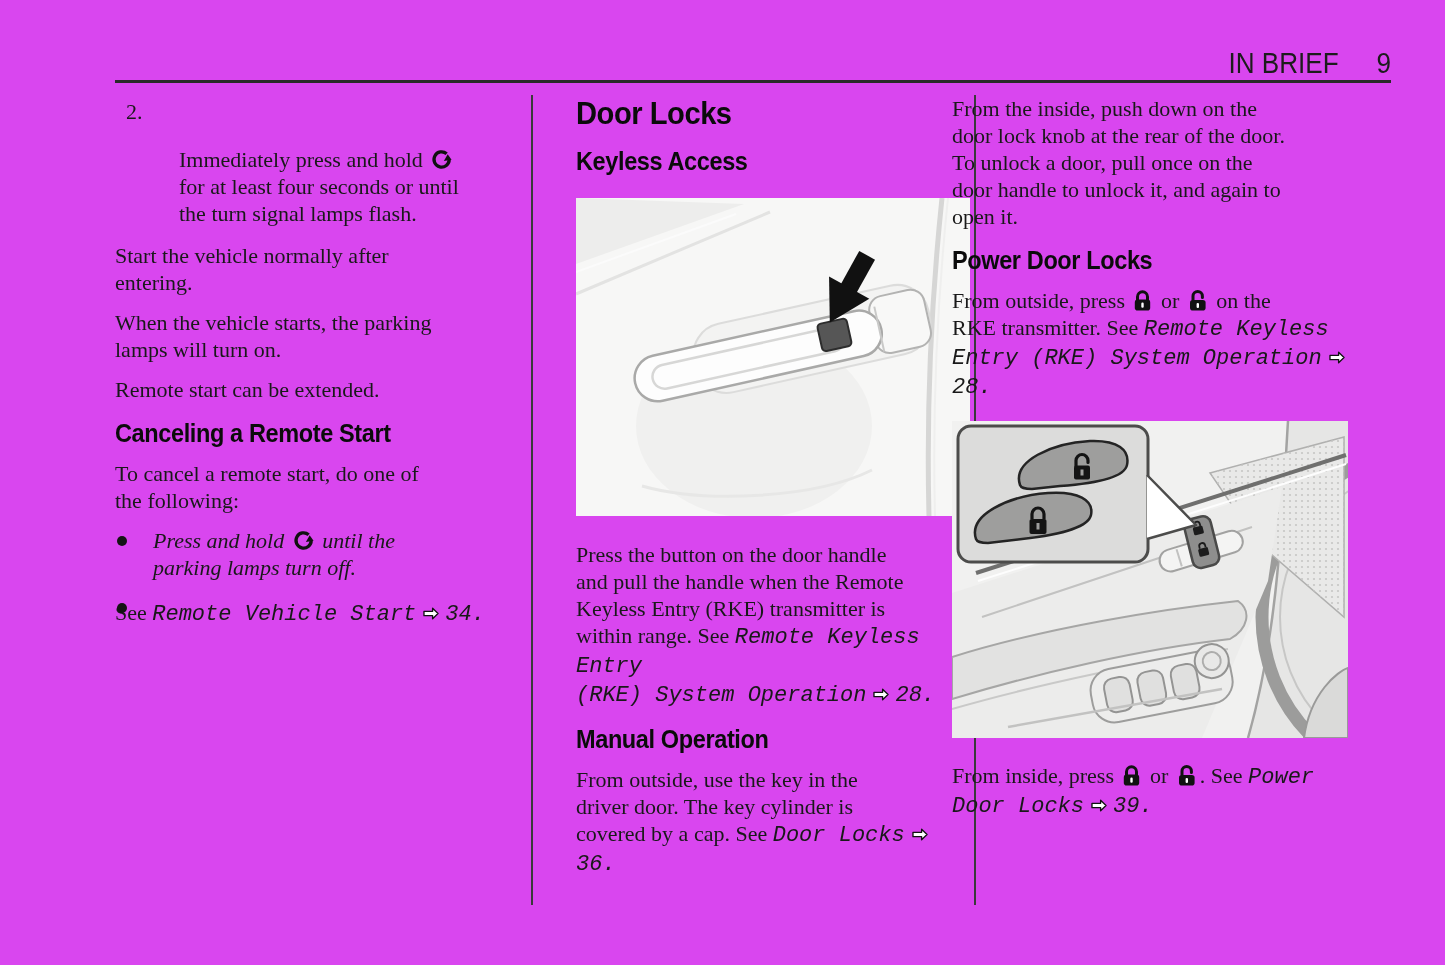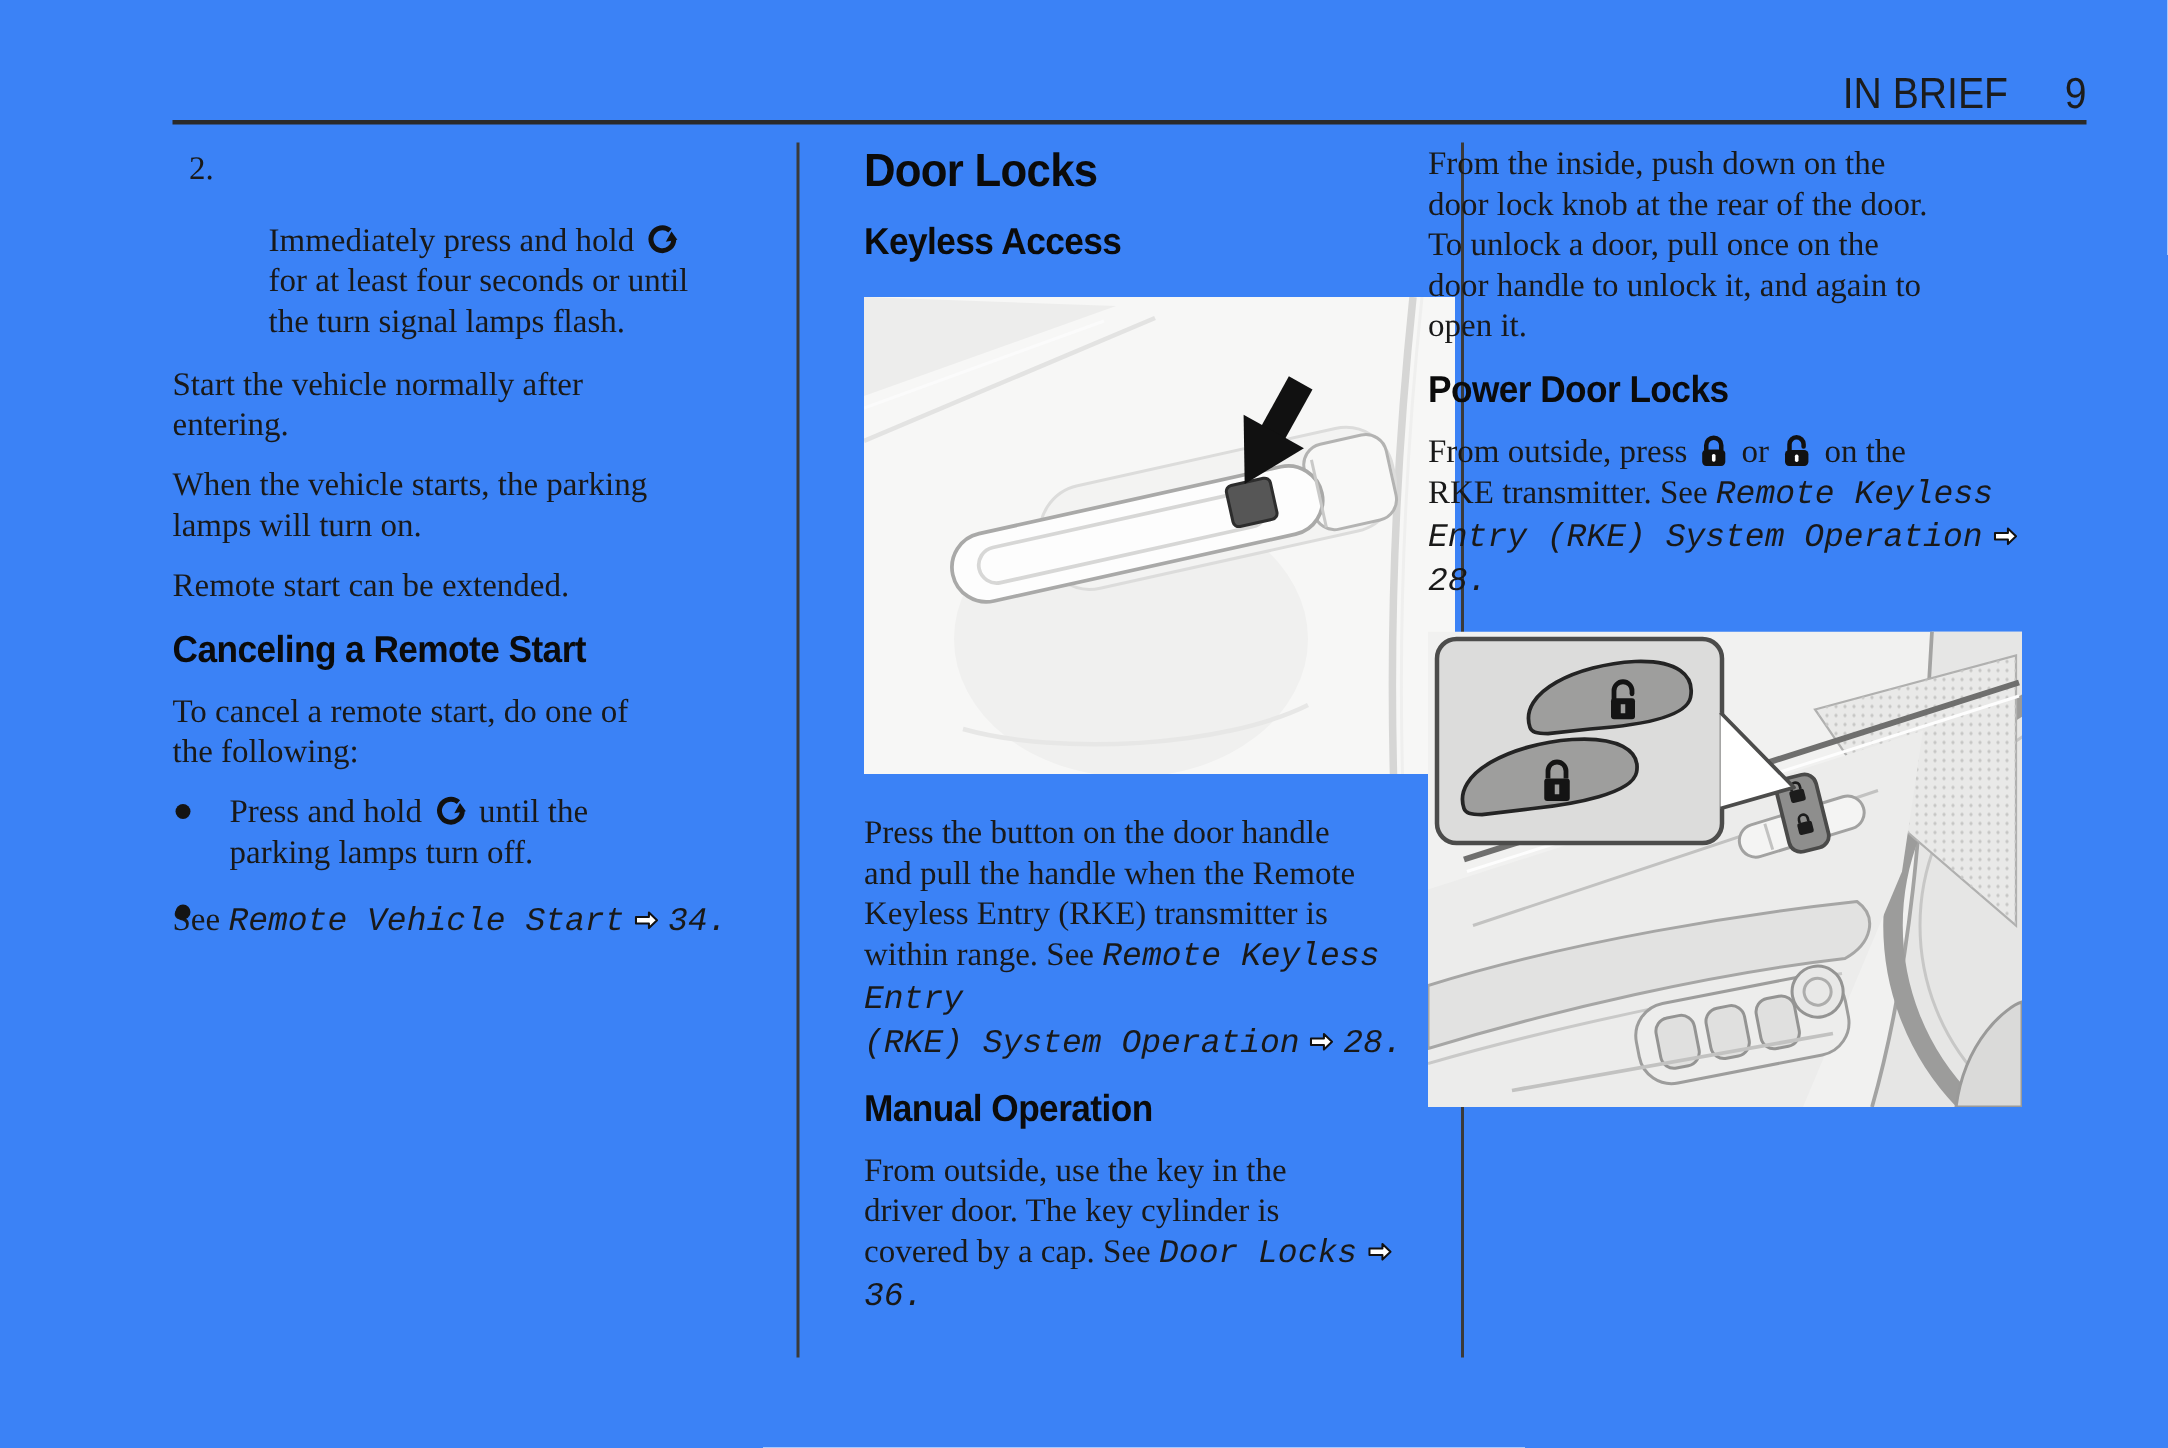--- a/index.html
+++ b/index.html
@@ -1,16 +1,16 @@
 <!DOCTYPE html>
 <html><head>
 <meta charset="utf-8">
 <style>
   html,body{margin:0;padding:0;background:#ffffff;}
-  .page{position:relative;width:1445px;height:965px;background:#3b82f6;overflow:hidden;
+  .page{position:relative;width:1445px;height:965px;background:#d946ef;overflow:hidden;
         font-family:"Liberation Serif",serif;color:#191919;}
   
   .hdr-text{position:absolute;top:47px;left:115px;width:1276px;display:flex;
             justify-content:flex-end;align-items:baseline;gap:42px;
             font-family:"Liberation Sans",sans-serif;font-size:29px;font-weight:400;
             color:#1c1c1c;transform:scaleX(.9);transform-origin:100% 50%;}
   .hdr-rule{position:absolute;top:80px;left:115px;width:1276px;height:3px;background:#2a2a2a;}
   
   .vrule{position:absolute;top:95px;height:810px;width:2px;background:#3a3a3a;}
   .vrule-1{left:531px;}
@@ -23,21 +23,21 @@
   p{margin:0 0 13px;white-space:pre-line;}
   .h-section{font-family:"Liberation Sans",sans-serif;font-weight:700;font-size:31px;
              line-height:34px;letter-spacing:-.5px;color:#0b0b0b;margin:2px 0 0;
              transform:scaleX(.94);transform-origin:0 50%;white-space:nowrap;}
   .h-sub{font-family:"Liberation Sans",sans-serif;font-weight:700;font-size:25px;
          line-height:29px;letter-spacing:-.4px;color:#0b0b0b;margin:16px 0 12px;
          transform:scaleX(.94);transform-origin:0 50%;white-space:nowrap;}
   .step{display:flex;margin:3px 0 15px;}
   .step-num{width:53px;flex:none;padding-left:11px;}
   .step-text{white-space:pre-line;margin-top:48px;}
-  .bullets{list-style:none;margin:6px 0 18px;padding:0;}
+  .bullets{list-style:none;margin:6px 0 18px;padding:0;font-style:italic;}
   .bullets li{position:relative;padding-left:38px;margin-bottom:13px;white-space:pre-line;}
   .marker{position:absolute;left:2px;top:9px;width:10px;height:10px;border-radius:50%;background:#141414;}
   .it{font-style:italic;font-family:Liberation Mono, monospace;}
   .icon-inline{display:inline-block;vertical-align:-4px;margin:0 2px;}
   .ref-arrow{display:inline-block;vertical-align:-1px;margin:0 5px 0 6px;}
   .fig{display:block;}
   .fig-1{width:394px;height:318px;margin:22px 0 25px;}
   .fig-2{width:396px;height:317px;margin:20px 0 24px;}
 </style>
 </head>
@@ -208,15 +208,27 @@
         <rect x="-8" y="2.5" width="16" height="14" rx="2" fill="#141414"></rect>
         <rect x="-1.5" y="6.5" width="3" height="6" fill="#9e9e9d"></rect>
       </g>
       <g transform="translate(86,96)">
         <path d="M-6,2 V-3 A6,6 0 0 1 6,-3 V2" fill="none" stroke="#141414" stroke-width="3.2"></path>
         <rect x="-8.5" y="2" width="17" height="15" rx="2" fill="#141414"></rect>
         <rect x="-1.5" y="6" width="3" height="6.5" fill="#9e9e9d"></rect>
       </g>
     </svg>
 
+    <p><span>From inside, press </span><svg class="icon-inline" width="21" height="22" viewBox="0 0 21 22">
+          <path d="M5.5 10 V6.8 A5 5 0 0 1 15.5 6.8 V10" fill="none" stroke="#111" stroke-width="3"></path>
+          <rect x="2.8" y="9.6" width="15.4" height="11" rx="2.8" fill="#111"></rect>
+          <rect x="9.3" y="12.6" width="2.4" height="5.2" rx="1.1" fill="#fff"></rect>
+        </svg><span> or </span><svg class="icon-inline" width="22" height="22" viewBox="0 0 22 22">
+          <path d="M6 10 V6.2 A4.7 4.7 0 0 1 15.4 6.2 V7.6" fill="none" stroke="#111" stroke-width="3" stroke-linecap="round"></path>
+          <rect x="3" y="10" width="15.6" height="10.6" rx="2.8" fill="#111"></rect>
+          <rect x="9.6" y="13" width="2.4" height="5" rx="1.1" fill="#fff"></rect>
+        </svg><span>. See </span><span class="it">Power
+Door Locks</span><svg class="ref-arrow" width="18" height="15" viewBox="0 0 20 16">
+          <path d="M2.2 5.6h9.6V2.2L17.8 8l-6 5.8V10.4H2.2z" fill="#fff" stroke="#111" stroke-width="1.5" stroke-linejoin="round"></path>
+        </svg><span class="it">39.</span></p>
   </section>
 
 </div>
 
 </body></html>

